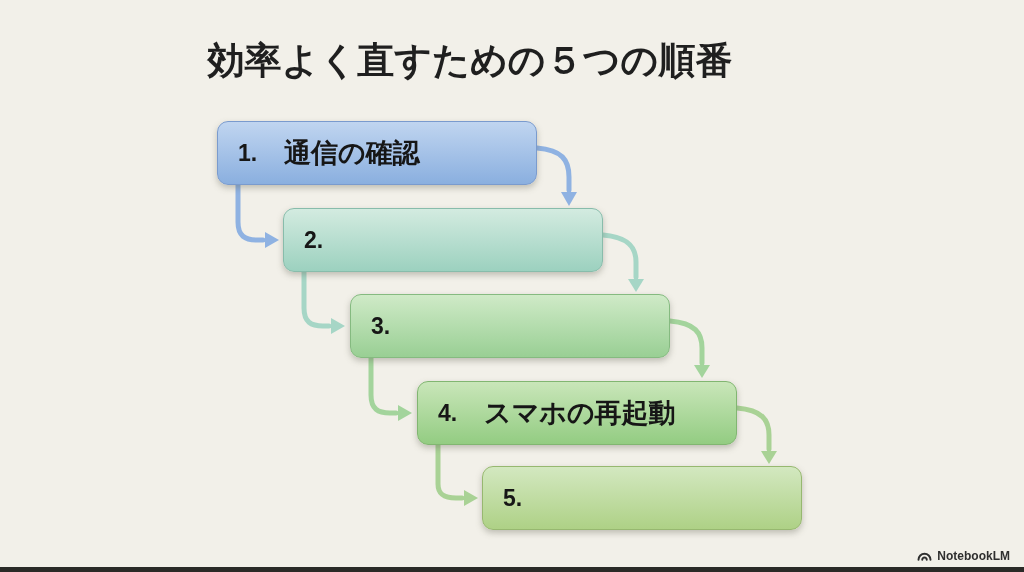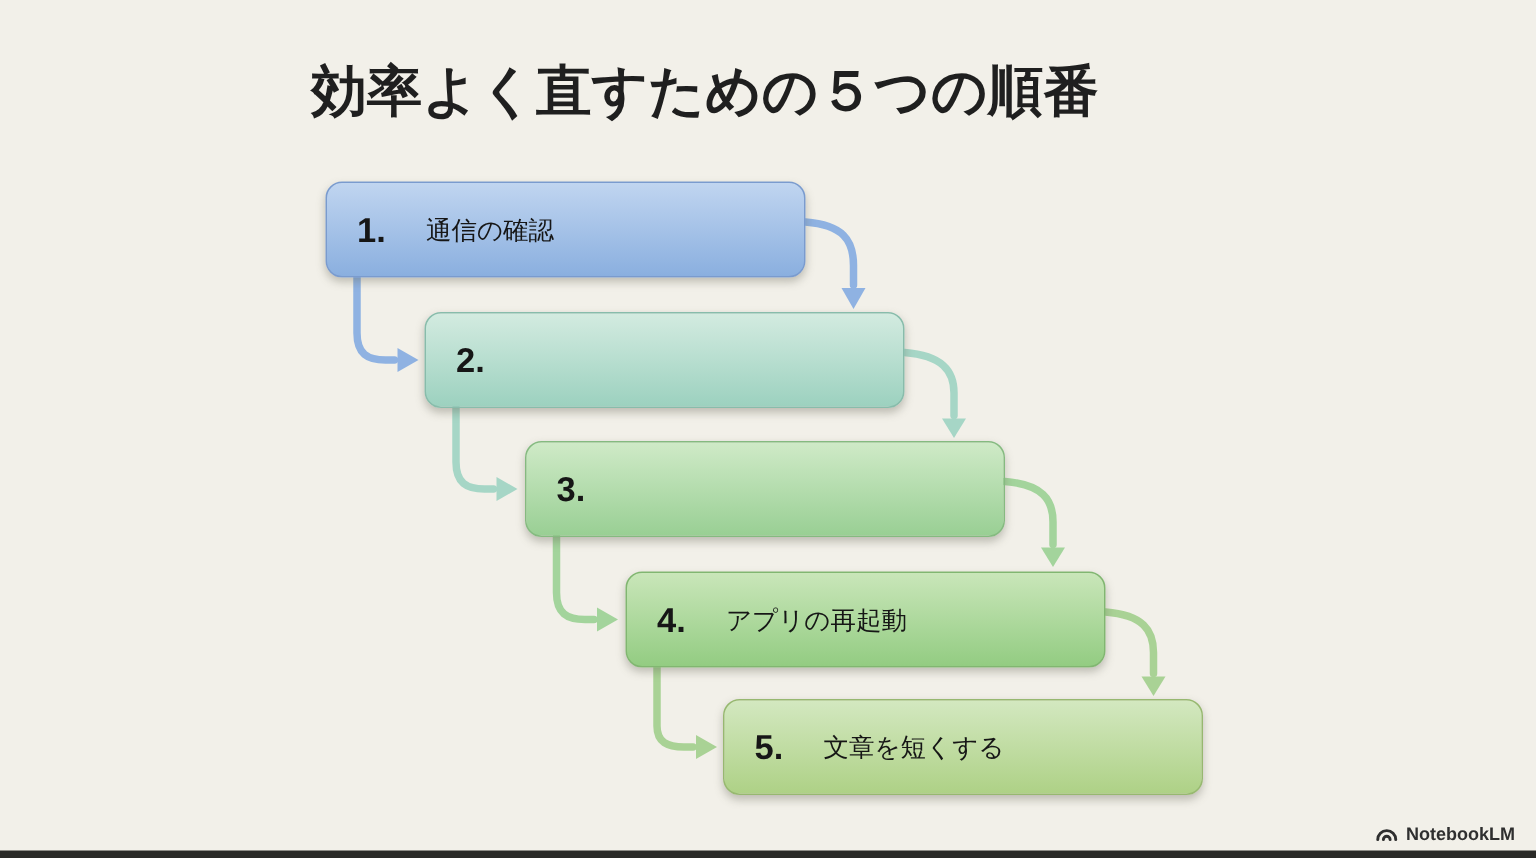--- a/index.html
+++ b/index.html
@@ -20,21 +20,21 @@
     border:1px solid #888;border-radius:11px;
     box-shadow:0 3px 6px rgba(95,95,80,0.35);
     display:flex;align-items:center;
     padding-left:20px;box-sizing:border-box;
   }
   .step-num{
     font-size:23px;font-weight:bold;color:#161616;
     width:46px;flex:0 0 auto;white-space:pre;
   }
   .step-label{
-    font-size:17px;font-weight:normal;color:#161616;white-space:pre;
+    font-size:27px;font-weight:bold;color:#161616;white-space:pre;
   }
   .box-1{left:217px;top:121px;}
   .box-2{left:283px;top:208px;}
   .box-3{left:350px;top:294px;}
   .box-4{left:417px;top:381px;}
   .box-5{left:482px;top:466px;}
   .watermark{
     position:absolute;right:14px;bottom:9px;z-index:3;
     display:flex;align-items:center;gap:5px;
     font-size:12px;font-weight:bold;color:#2f2f2f;text-align:center;
@@ -99,26 +99,25 @@
   <div class="step-box box-2" style="background: linear-gradient(rgb(211, 235, 224), rgb(156, 209, 191)); border-color: rgb(136, 188, 171);">
     <span class="step-num">2.</span>
   </div>
 
   <div class="step-box box-3" style="background: linear-gradient(rgb(207, 234, 199), rgb(153, 207, 148)); border-color: rgb(133, 186, 128);">
     <span class="step-num">3.</span>
   </div>
 
   <div class="step-box box-4" style="background: linear-gradient(rgb(201, 230, 185), rgb(147, 204, 130)); border-color: rgb(129, 182, 113);">
     <span class="step-num">4.</span>
-    <span class="step-label">アプリの再起動</span>
+    <span class="step-label">スマホの再起動</span>
   </div>
 
   <div class="step-box box-5" style="background: linear-gradient(rgb(211, 232, 192), rgb(174, 209, 134)); border-color: rgb(151, 184, 112);">
     <span class="step-num">5.</span>
-    <span class="step-label">文章を短くする</span>
   </div>
 
   <div class="watermark">
     <svg width="15" height="12" viewBox="0 0 20 16">
       <path d="M2,13 A8,8 0 0 1 18,13" fill="none" stroke="#2f2f2f" stroke-width="2.6" stroke-linecap="round"></path>
       <path d="M7,13 A3,3 0 0 1 13,13" fill="none" stroke="#2f2f2f" stroke-width="2.6" stroke-linecap="round"></path>
     </svg>
     <span>NotebookLM</span>
   </div>
 

